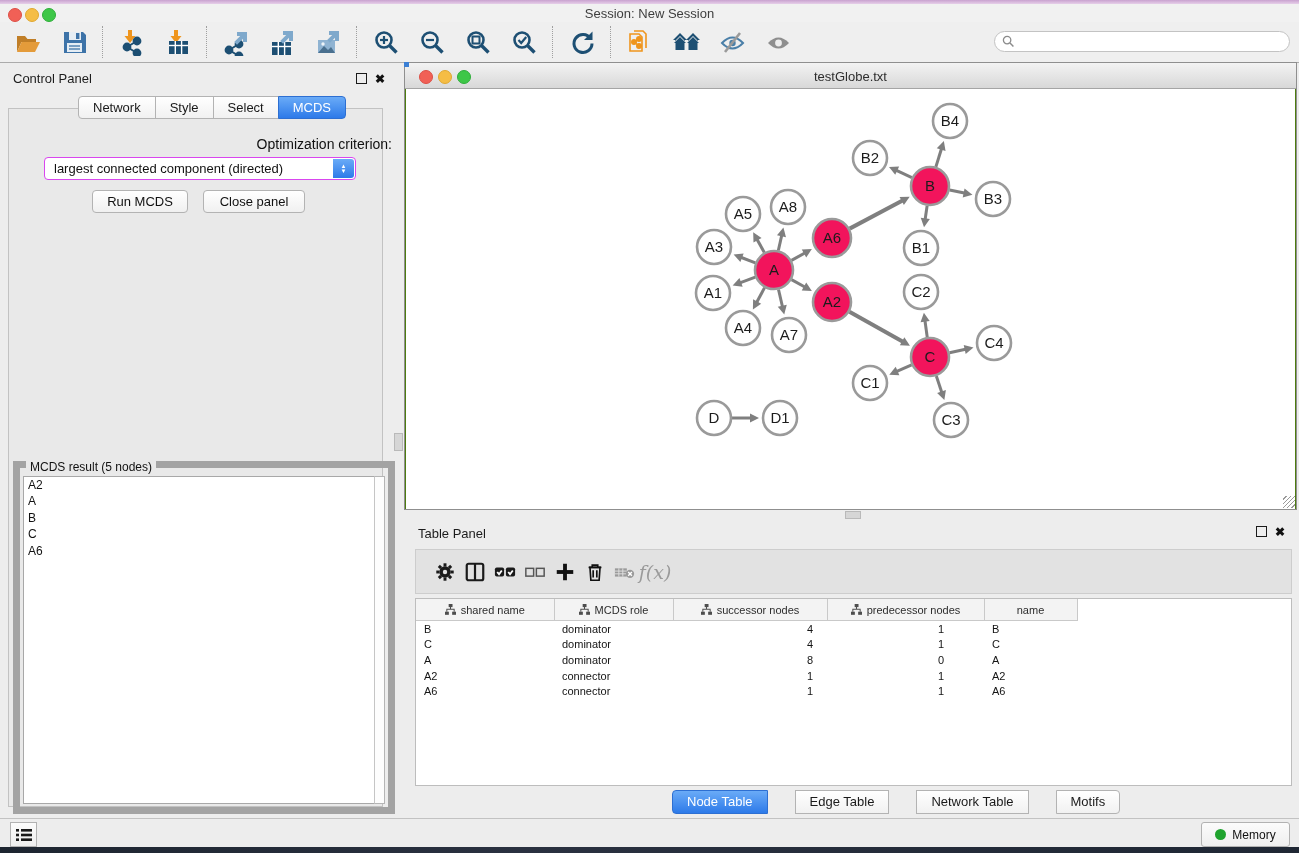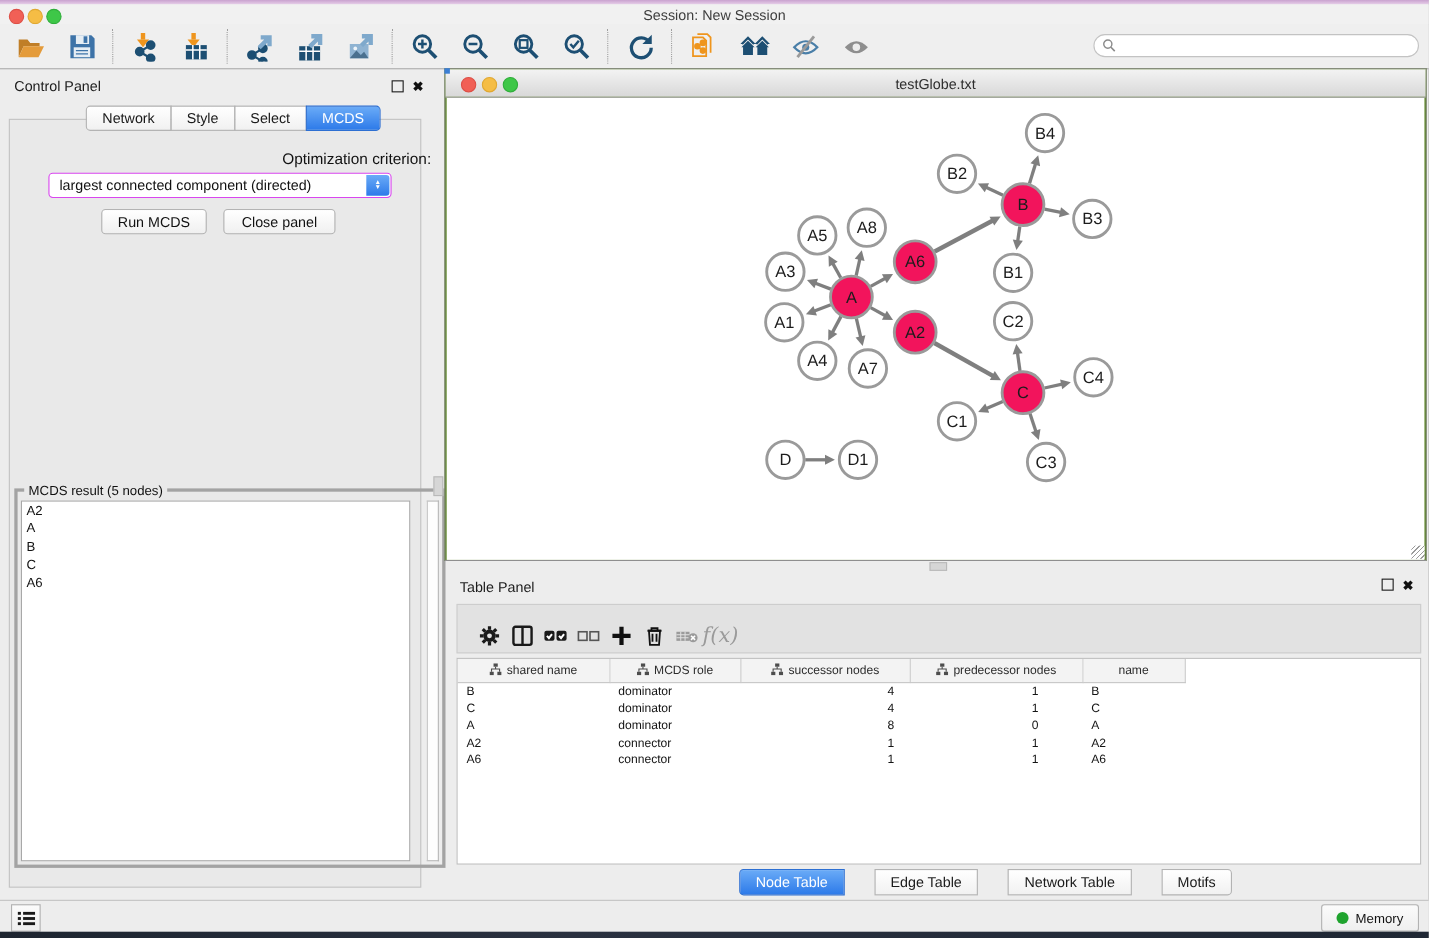--- a/index.html
+++ b/index.html
@@ -34,39 +34,39 @@
   .seg-tab{height:21px;line-height:21px;padding:0 14px;background:linear-gradient(#ffffff,#f1f1f1);border:1px solid #b3b3b3;margin-left:-1px;font-size:13px;color:#1a1a1a;text-align:center;}
   .seg-tab:first-child{border-radius:4px 0 0 4px;margin-left:0;}
   .seg-tab:last-child{border-radius:0 4px 4px 0;}
   .seg-tab.active{background:linear-gradient(#6aabf7,#2d7ae9);border-color:#2d6fd2;color:#fff;}
   .opt-label{font-size:14px;color:#111;text-align:right;padding-left:11px;}
   .combo{left:44px;top:157px;width:312px;height:23px;background:#fff;border:1px solid #d946ef;border-radius:4px;box-sizing:border-box;}
   .combo-text{position:absolute;left:9px;top:3px;font-size:13px;color:#111;}
   .combo-step{position:absolute;right:1px;top:1px;width:21px;height:19px;border-radius:0 3px 3px 0;background:linear-gradient(#6aabf7,#2d7ae9);display:flex;flex-direction:column;align-items:center;justify-content:center;color:#fff;}
   .combo-step span{font-size:6px;line-height:5px;}
   .push-btn{height:23px;background:linear-gradient(#ffffff,#f0f0f0);border:1px solid #b3b3b3;border-radius:4px;font-size:13px;color:#111;display:flex;align-items:center;justify-content:center;box-sizing:border-box;}
-  .fieldset{left:13px;top:444px;width:368px;height:339px;border:3px solid #a3a3a3;padding-left:18px;}
+  .fieldset{left:13px;top:461px;width:368px;height:339px;border:7px solid #a3a3a3;}
   .fieldset-legend{position:absolute;left:6px;top:-8px;background:#e9e9e9;padding:0 4px;font-size:12px;color:#111;}
   .result-list{position:absolute;left:3px;top:8px;width:352px;height:326px;background:#fff;border:1px solid #a8a8a8;font-size:12px;color:#111;overflow:hidden;}
   .result-list .row{padding:1px 4px 0 4px;height:15.4px;}
   .result-scroll{position:absolute;right:3px;top:8px;width:9px;height:326px;background:#fdfdfd;border:1px solid #b5b5b5;border-left:1px solid #c5c5c5;}
 
   
   .v-handle{left:394px;top:433px;width:7px;height:16px;background:#d6d6d6;border:1px solid #b9b9b9;}
   .h-handle{left:845px;top:511px;width:14px;height:6px;background:#d6d6d6;border:1px solid #b9b9b9;}
 
   
   .net-win{left:404px;top:62px;width:893px;height:448px;border:1px solid #8f8f8f;background:#4d7c0f;box-sizing:border-box;}
   .net-titlebar{position:absolute;left:0;top:0;width:100%;height:26px;background:linear-gradient(#f3f3f3,#d8d8d8);border-bottom:1px solid #a5a5a5;box-sizing:border-box;}
   .net-title{position:absolute;left:0;top:6px;width:100%;text-align:center;font-size:13px;color:#2d2d2d;}
   .net-tl{top:7px;}
   .net-canvas{position:absolute;left:1px;top:26px;width:889px;height:420px;background:#fff;overflow:hidden;}
   .focus-corner{left:404px;top:62px;width:5px;height:5px;background:#3b7fd4;}
   .resize-grip{position:absolute;right:1px;bottom:1px;width:12px;height:12px;background:repeating-linear-gradient(135deg,#fff 0 2px,#9a9a9a 2px 3px);}
-  .tp-toolbar{left:415px;top:549px;width:877px;height:45px;background:#e2e2e2;border:1px solid #cdcdcd;box-sizing:border-box;display:flex;align-items:flex-end;padding-left:14px;}
+  .tp-toolbar{left:415px;top:549px;width:877px;height:45px;background:#e2e2e2;border:1px solid #cdcdcd;box-sizing:border-box;display:flex;align-items:center;padding-left:14px;}
   .tp-toolbar .tb-btn svg{width:22px;height:22px;}
   .fx{font-family:"DejaVu Serif",serif;font-style:italic;font-size:19px;color:#9a9a9a;}
   .tbl-wrap{left:415px;top:598px;width:877px;height:188px;background:#fff;border:1px solid #bdbdbd;box-sizing:border-box;overflow:hidden;}
   table.nodetbl{border-collapse:collapse;table-layout:fixed;width:877px;font-size:11px;color:#141414;}
   table.nodetbl th{height:21px;background:#f3f3f3;border-right:1px solid #c9c9c9;border-bottom:1px solid #c9c9c9;font-weight:normal;color:#2d2d2d;text-align:center;padding:0 4px;white-space:nowrap;overflow:hidden;}
   table.nodetbl th.filler{background:#fff;border-right:none;border-bottom:none;}
   table.nodetbl th .hdr-ico{display:inline-block;vertical-align:-1px;margin-right:5px;}
   table.nodetbl td{height:15.6px;padding:0 8px;white-space:nowrap;overflow:hidden;}
   td.al{text-align:left;} td.ar{text-align:right;padding-right:14px !important;} td.ar2{text-align:right;padding-right:40px !important;}
 

